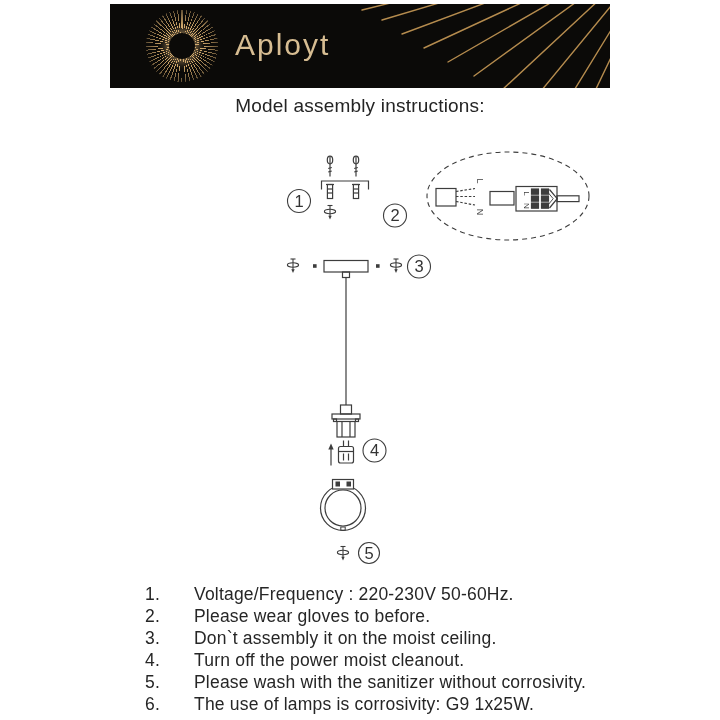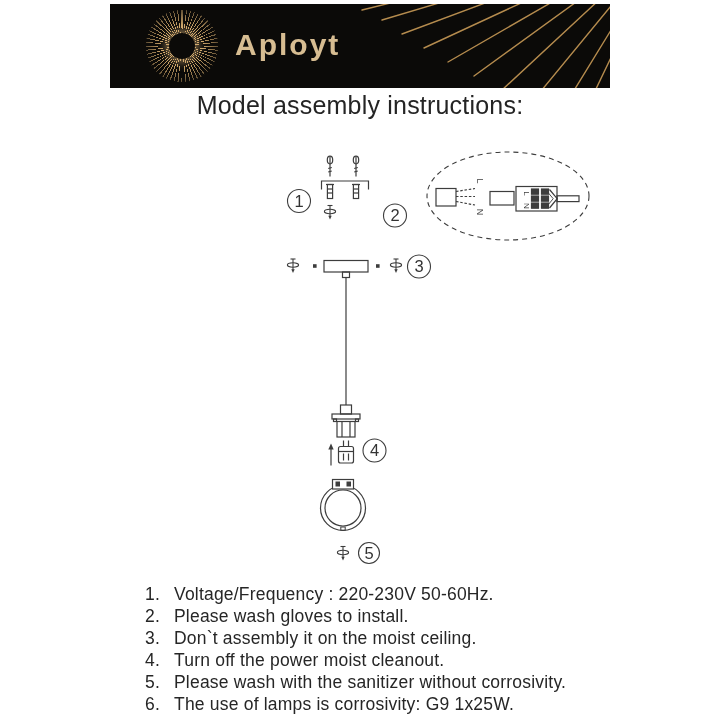--- a/index.html
+++ b/index.html
@@ -20,43 +20,43 @@
     content:"";position:absolute;inset:0;border-radius:50%;
     background:radial-gradient(circle, rgba(11,10,8,0) 40%, rgba(11,10,8,.55) 70%, #0b0a08 96%);
   }
   .starburst::before{
     content:"";position:absolute;left:50%;top:50%;width:26px;height:26px;
     transform:translate(-50%,-50%);border-radius:50%;background:#0b0a08;z-index:2;
     box-shadow:0 0 9px 4px rgba(218,180,122,.55);
   }
   .brand{
     position:absolute;left:125px;top:50%;transform:translateY(-54%);
-    color:#d7bd92;font-size:30px;letter-spacing:2px;font-weight:700;
+    color:#d7bd92;font-size:30px;letter-spacing:2px;font-weight:400;
     font-family:"Liberation Sans", sans-serif;
   }
   .rays{position:absolute;right:0;top:0;width:500px;height:84px;}
   
   .title-block{
     position:absolute;left:0;top:95px;width:720px;text-align:center;
-    color:#242424;font-size:25px;line-height:21.5px;letter-spacing:.2px;
+    color:#242424;font-size:19px;line-height:21.5px;letter-spacing:.2px;
   }
   
   .diagram{position:absolute;left:0;top:140px;width:720px;height:440px;}
   .diagram text{font-family:"Liberation Sans", sans-serif;}
   .stepnum{font-size:16.5px;fill:#333;}
   .wlabel{font-size:9px;fill:#3d3d3d;}
   .blabel{font-size:8px;fill:#3d3d3d;}
   
   .instructions{
     position:absolute;left:0;top:583px;width:720px;color:#262626;
     font-size:17.5px;line-height:22px;letter-spacing:.2px;
   }
   .inst-row{display:flex;margin-left:145px;}
   .inst-num{width:29px;flex:0 0 29px;}
-  .inst-text{flex:1;}
+  .inst-text{flex:1;margin-left:20px;}
 </style>
 </head>
 <body>
 
 <div class="banner">
   <div class="starburst"></div>
   <div class="brand">Aployt</div>
   <svg class="rays" viewBox="0 0 500 84">
     <g stroke="#bf9352" stroke-width="1.4" opacity="0.95" stroke-linecap="round">
       <line x1="560" y1="-70" x2="252" y2="6"></line>
@@ -203,21 +203,21 @@
   <text class="stepnum" x="369" y="558.6" text-anchor="middle">5</text>
 </svg>
 
 <div class="instructions">
   <div class="inst-row">
     <span class="inst-num">1.</span>
     <span class="inst-text">Voltage/Frequency : 220-230V 50-60Hz.</span>
   </div>
   <div class="inst-row">
     <span class="inst-num">2.</span>
-    <span class="inst-text">Please wash gloves to install.</span>
+    <span class="inst-text">Please wear gloves to before.</span>
   </div>
   <div class="inst-row">
     <span class="inst-num">3.</span>
     <span class="inst-text">Don`t assembly it on the moist ceiling.</span>
   </div>
   <div class="inst-row">
     <span class="inst-num">4.</span>
     <span class="inst-text">Turn off the power moist cleanout.</span>
   </div>
   <div class="inst-row">

